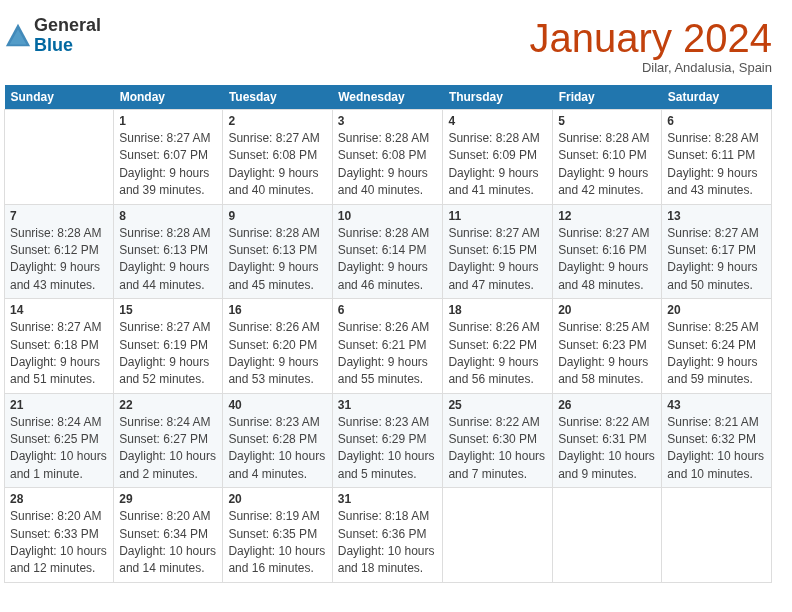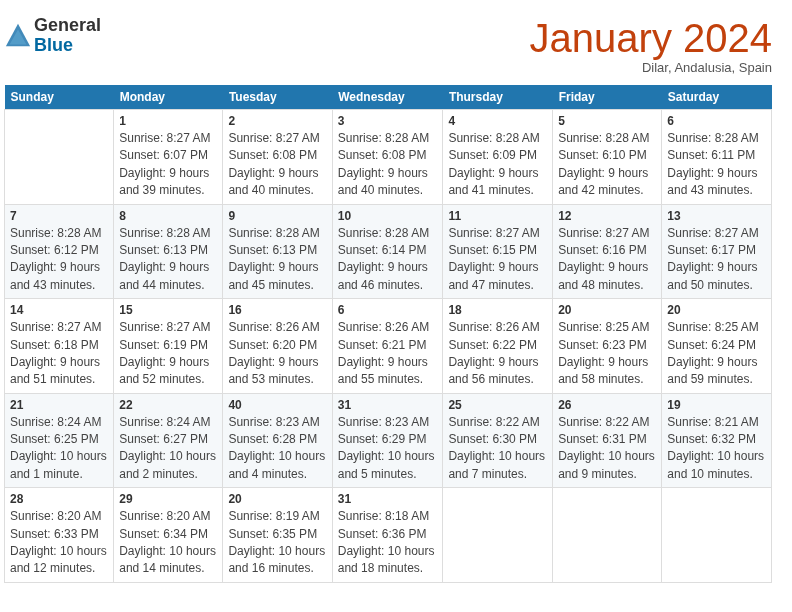--- a/index.html
+++ b/index.html
@@ -233,21 +233,21 @@
       </td>
           <td>
         <span class="day-number">25</span>
         <span class="day-info">Sunrise: 8:22 AM<br>Sunset: 6:30 PM<br>Daylight: 10 hours and 7 minutes.</span>
       </td>
           <td>
         <span class="day-number">26</span>
         <span class="day-info">Sunrise: 8:22 AM<br>Sunset: 6:31 PM<br>Daylight: 10 hours and 9 minutes.</span>
       </td>
           <td>
-        <span class="day-number">19</span>
+        <span class="day-number">43</span>
         <span class="day-info">Sunrise: 8:21 AM<br>Sunset: 6:32 PM<br>Daylight: 10 hours and 10 minutes.</span>
       </td>
         </tr>
         <tr>
           <td>
         <span class="day-number">28</span>
         <span class="day-info">Sunrise: 8:20 AM<br>Sunset: 6:33 PM<br>Daylight: 10 hours and 12 minutes.</span>
       </td>
           <td>
         <span class="day-number">29</span>

